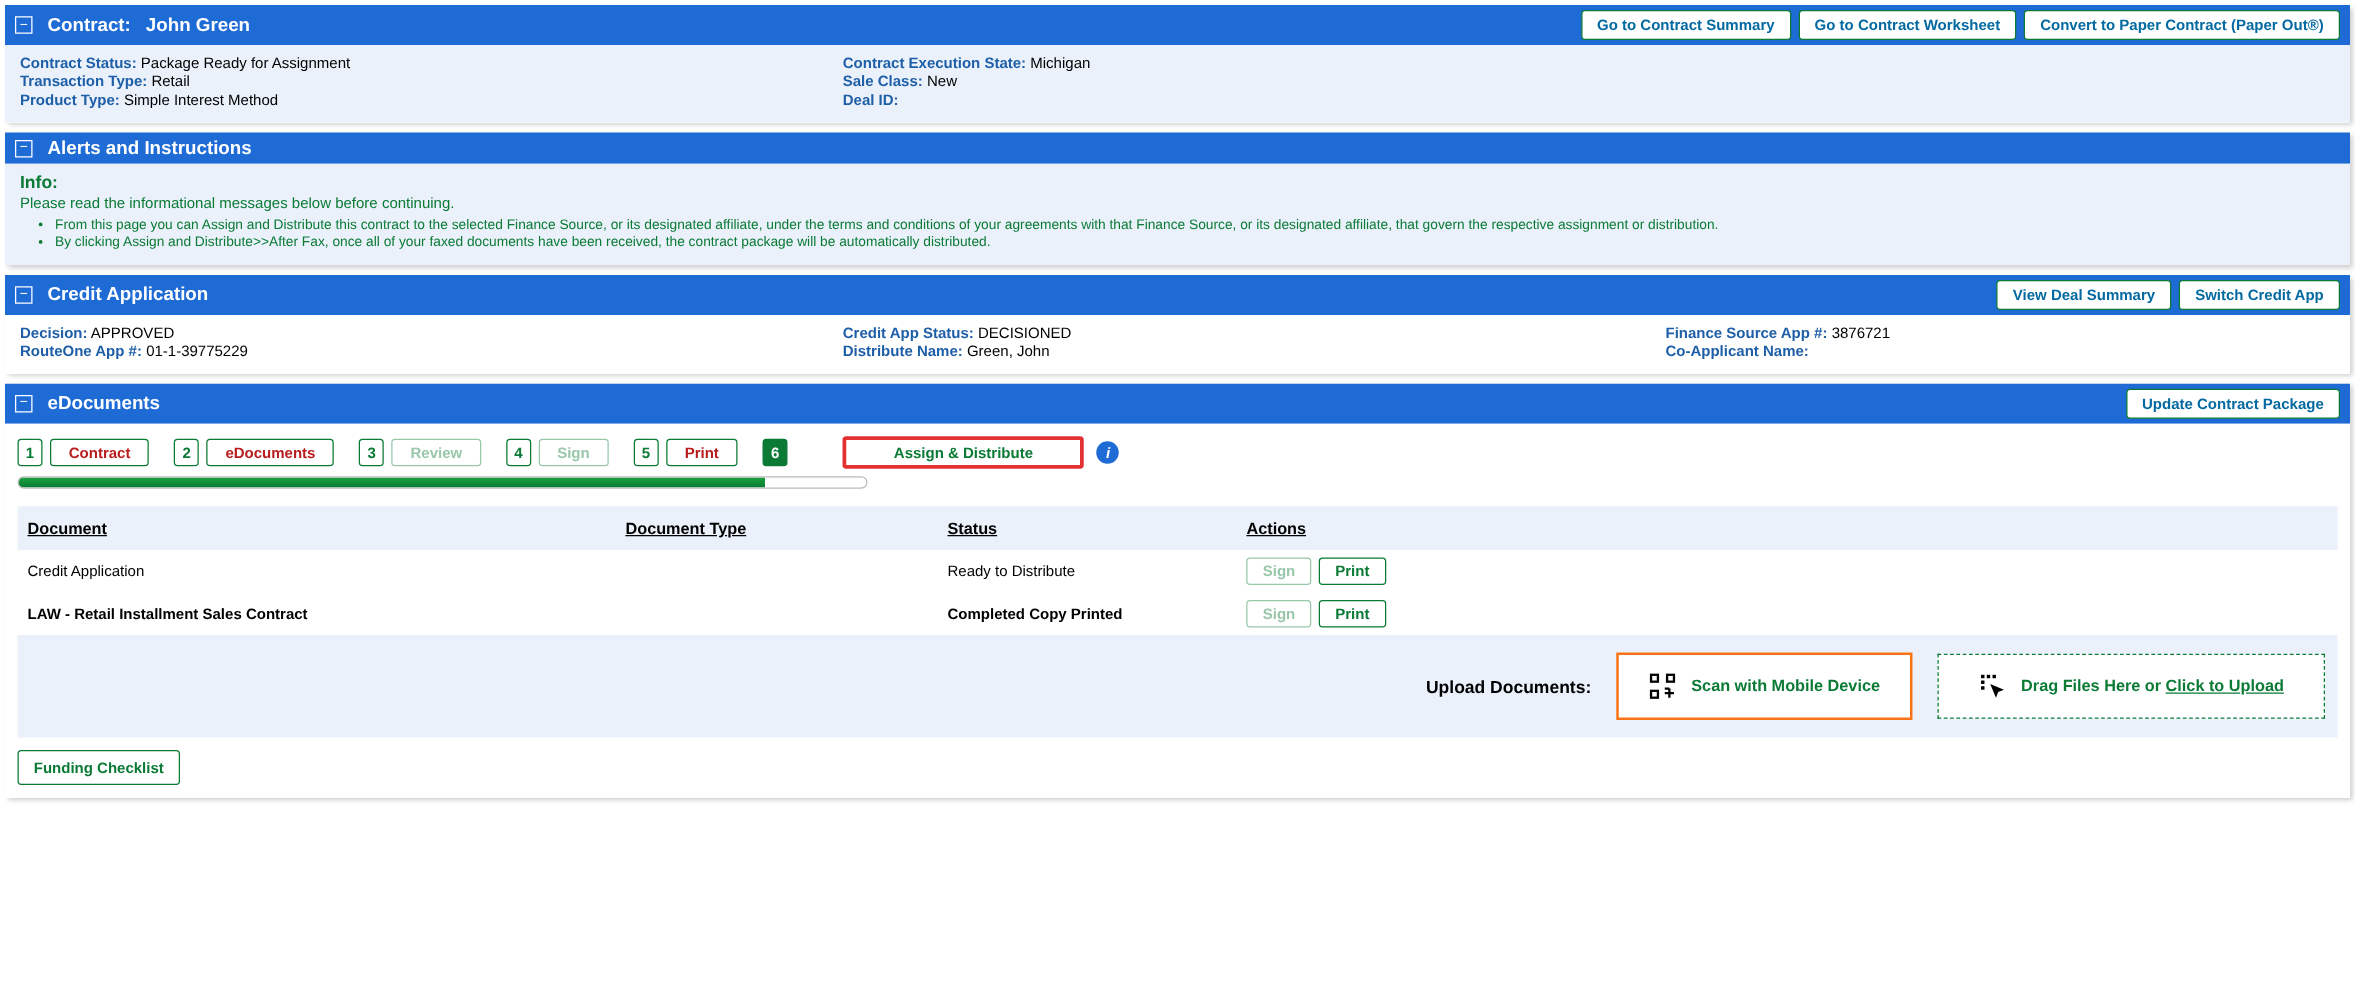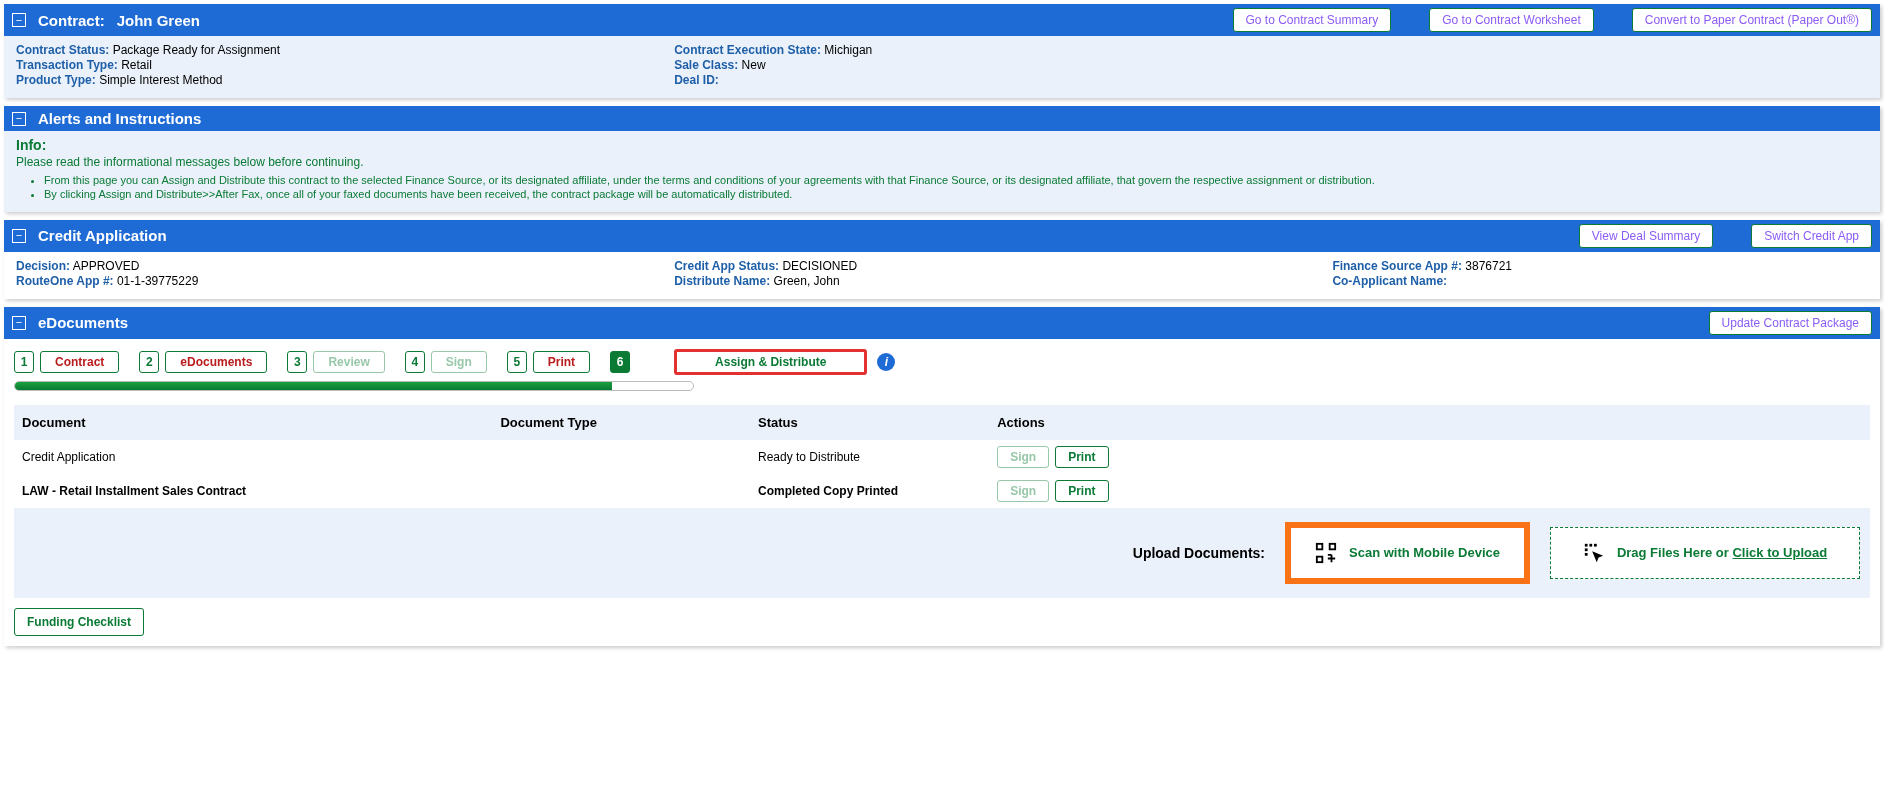--- a/index.html
+++ b/index.html
@@ -39,28 +39,27 @@
     font-weight: bold;
     font-size: 15px;
   }
   .panel-header .btns {
     margin-left: auto;
     display: flex;
     gap: 6px;
   }
   .hdr-btn {
     background: #fff;
-    color: #8b5cf6;
+    color: #0369a1;
     border: 1px solid #0a7a35;
     padding: 4px 12px;
     border-radius: 3px;
     font-size: 12px;
-    font-weight: normal;
-    cursor: pointer;
-    margin-left: 32px;
+    font-weight: bold;
+    cursor: pointer;
   }
   .panel-body {
     background: #eaf1fa;
     padding: 6px 12px 10px 12px;
   }
   .panel-body.white { background: #fff; }
   .grid3 {
     display: grid;
     grid-template-columns: 35% 35% 30%;
     column-gap: 10px;
@@ -174,20 +173,21 @@
     width: 88%;
   }
   
   .doc-table-header {
     display: grid;
     grid-template-columns: 26% 14% 13% 47%;
     background: #eaf1fa;
     padding: 10px 8px;
     font-weight: bold;
     font-size: 13px;
+    text-decoration: underline;
   }
   .doc-row {
     display: grid;
     grid-template-columns: 26% 14% 13% 47%;
     padding: 6px 8px;
     align-items: center;
     background: #fff;
     font-size: 12px;
   }
   .doc-row .actions { display: flex; gap: 6px; }
@@ -208,21 +208,21 @@
   }
   .upload-row {
     background: #eaf1fa;
     padding: 14px 10px;
     display: flex;
     align-items: center;
     gap: 20px;
   }
   .upload-label { margin-left: auto; font-weight: bold; font-size: 14px; }
   .upload-box {
-    border: 6px solid #f97316;
+    border: 2px solid #f97316;
     background: #fff;
     padding: 14px 24px;
     display: flex;
     align-items: center;
     gap: 12px;
     color: #0a7a35;
     font-weight: bold;
     font-size: 13px;
     cursor: pointer;
   }

